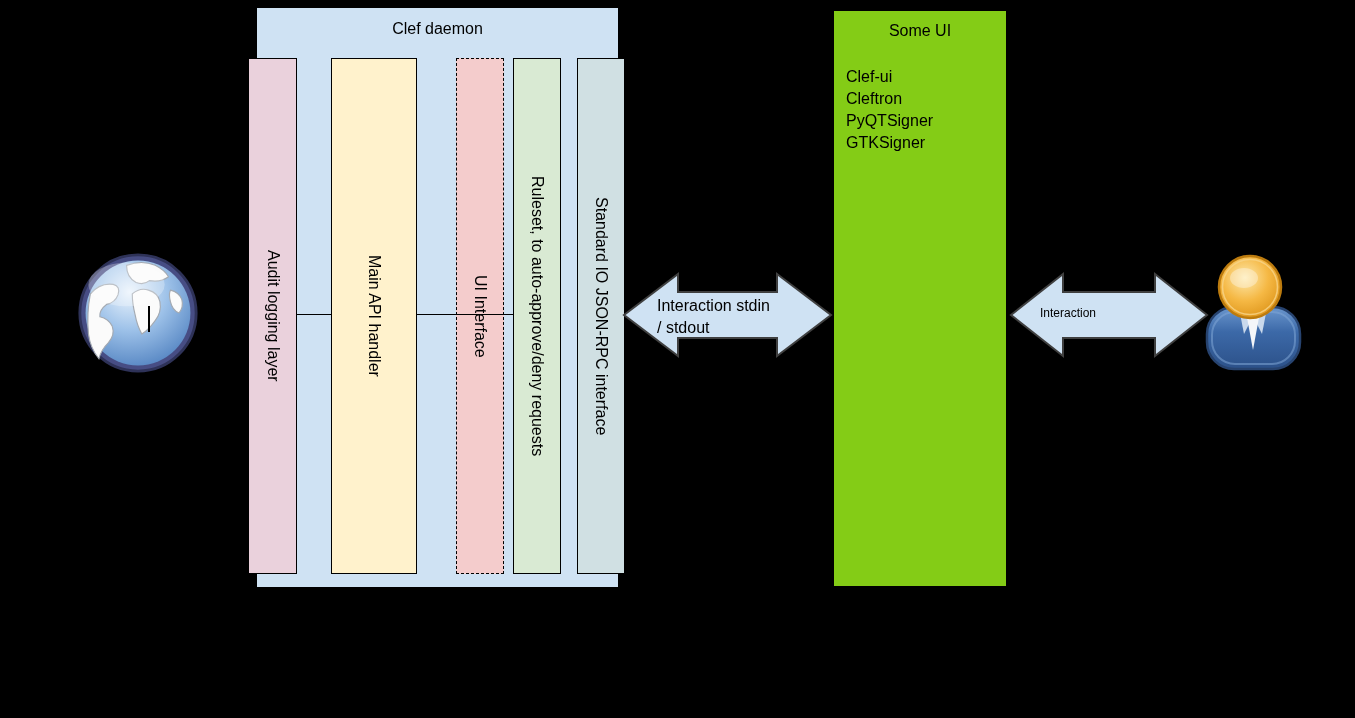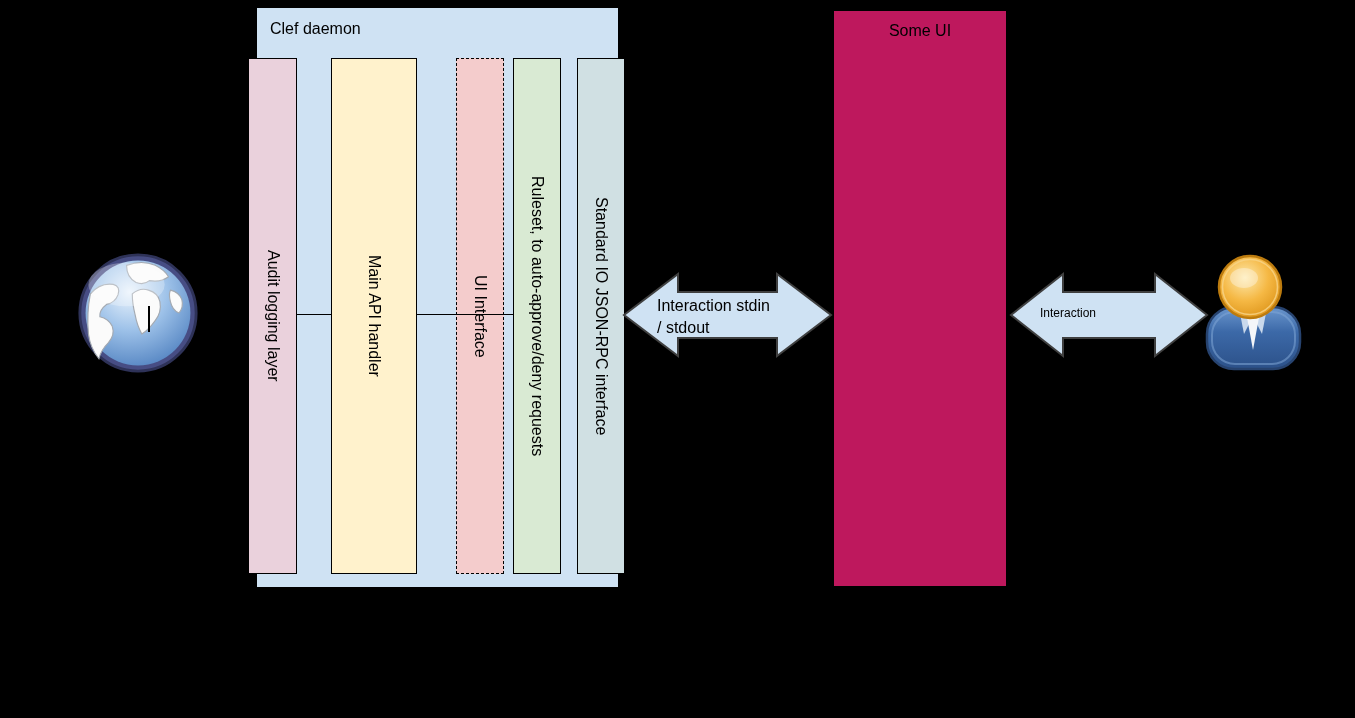--- a/index.html
+++ b/index.html
@@ -15,21 +15,22 @@
   }
   .abs { position: absolute; }
 
   
   .clef-box {
     left: 257px; top: 8px;
     width: 361px; height: 579px;
     background: #cfe2f3;
   }
   .clef-title {
-    left: 270px; top: 20px; width: 361px;
+    left: 257px; top: 20px; width: 361px;
+    text-align: center;
     font-size: 16px;
     z-index: 3;
   }
 
   
   .col {
     position: absolute;
     top: 58px; height: 516px;
     border: 1.5px solid #000;
     display: flex;
@@ -71,21 +72,21 @@
   .arrow2-label {
     left: 1040px; top: 306px;
     font-size: 12px;
     z-index: 6;
   }
 
   
   .someui {
     left: 833px; top: 10px;
     width: 174px; height: 577px;
-    background: #be185d;
+    background: #84cc16;
     border: 1.5px solid #000;
   }
   .someui-title {
     margin-top: 11px;
     text-align: center;
     font-size: 16px;
   }
   .someui-list {
     margin-top: 26px;
     margin-left: 12px;
@@ -152,20 +153,26 @@
   <svg class="arrow-svg arrow-1" width="211" height="92" viewBox="0 0 211 92">
     <polygon points="2,46 56,5 56,23 155,23 155,5 209,46 155,87 155,69 56,69 56,87" fill="#cfe2f3" stroke="#404040" stroke-width="2"></polygon>
   </svg>
   <div class="abs arrow1-label">
     <div>Interaction stdin</div>
     <div>/ stdout</div>
   </div>
 
   <div class="abs someui">
     <div class="someui-title">Some UI</div>
+    <div class="someui-list">
+      <div>Clef-ui</div>
+      <div>Cleftron</div>
+      <div>PyQTSigner</div>
+      <div>GTKSigner</div>
+    </div>
   </div>
 
   <svg class="arrow-svg arrow-2" width="200" height="92" viewBox="0 0 200 92">
     <polygon points="2,46 54,5 54,23 146,23 146,5 198,46 146,87 146,69 54,69 54,87" fill="#cfe2f3" stroke="#404040" stroke-width="2"></polygon>
   </svg>
   <div class="abs arrow2-label">Interaction</div>
 
   <svg class="abs user-wrap" viewBox="0 0 100 118">
     <defs>
       <linearGradient id="gBody" x1="0" y1="0" x2="0" y2="1">

